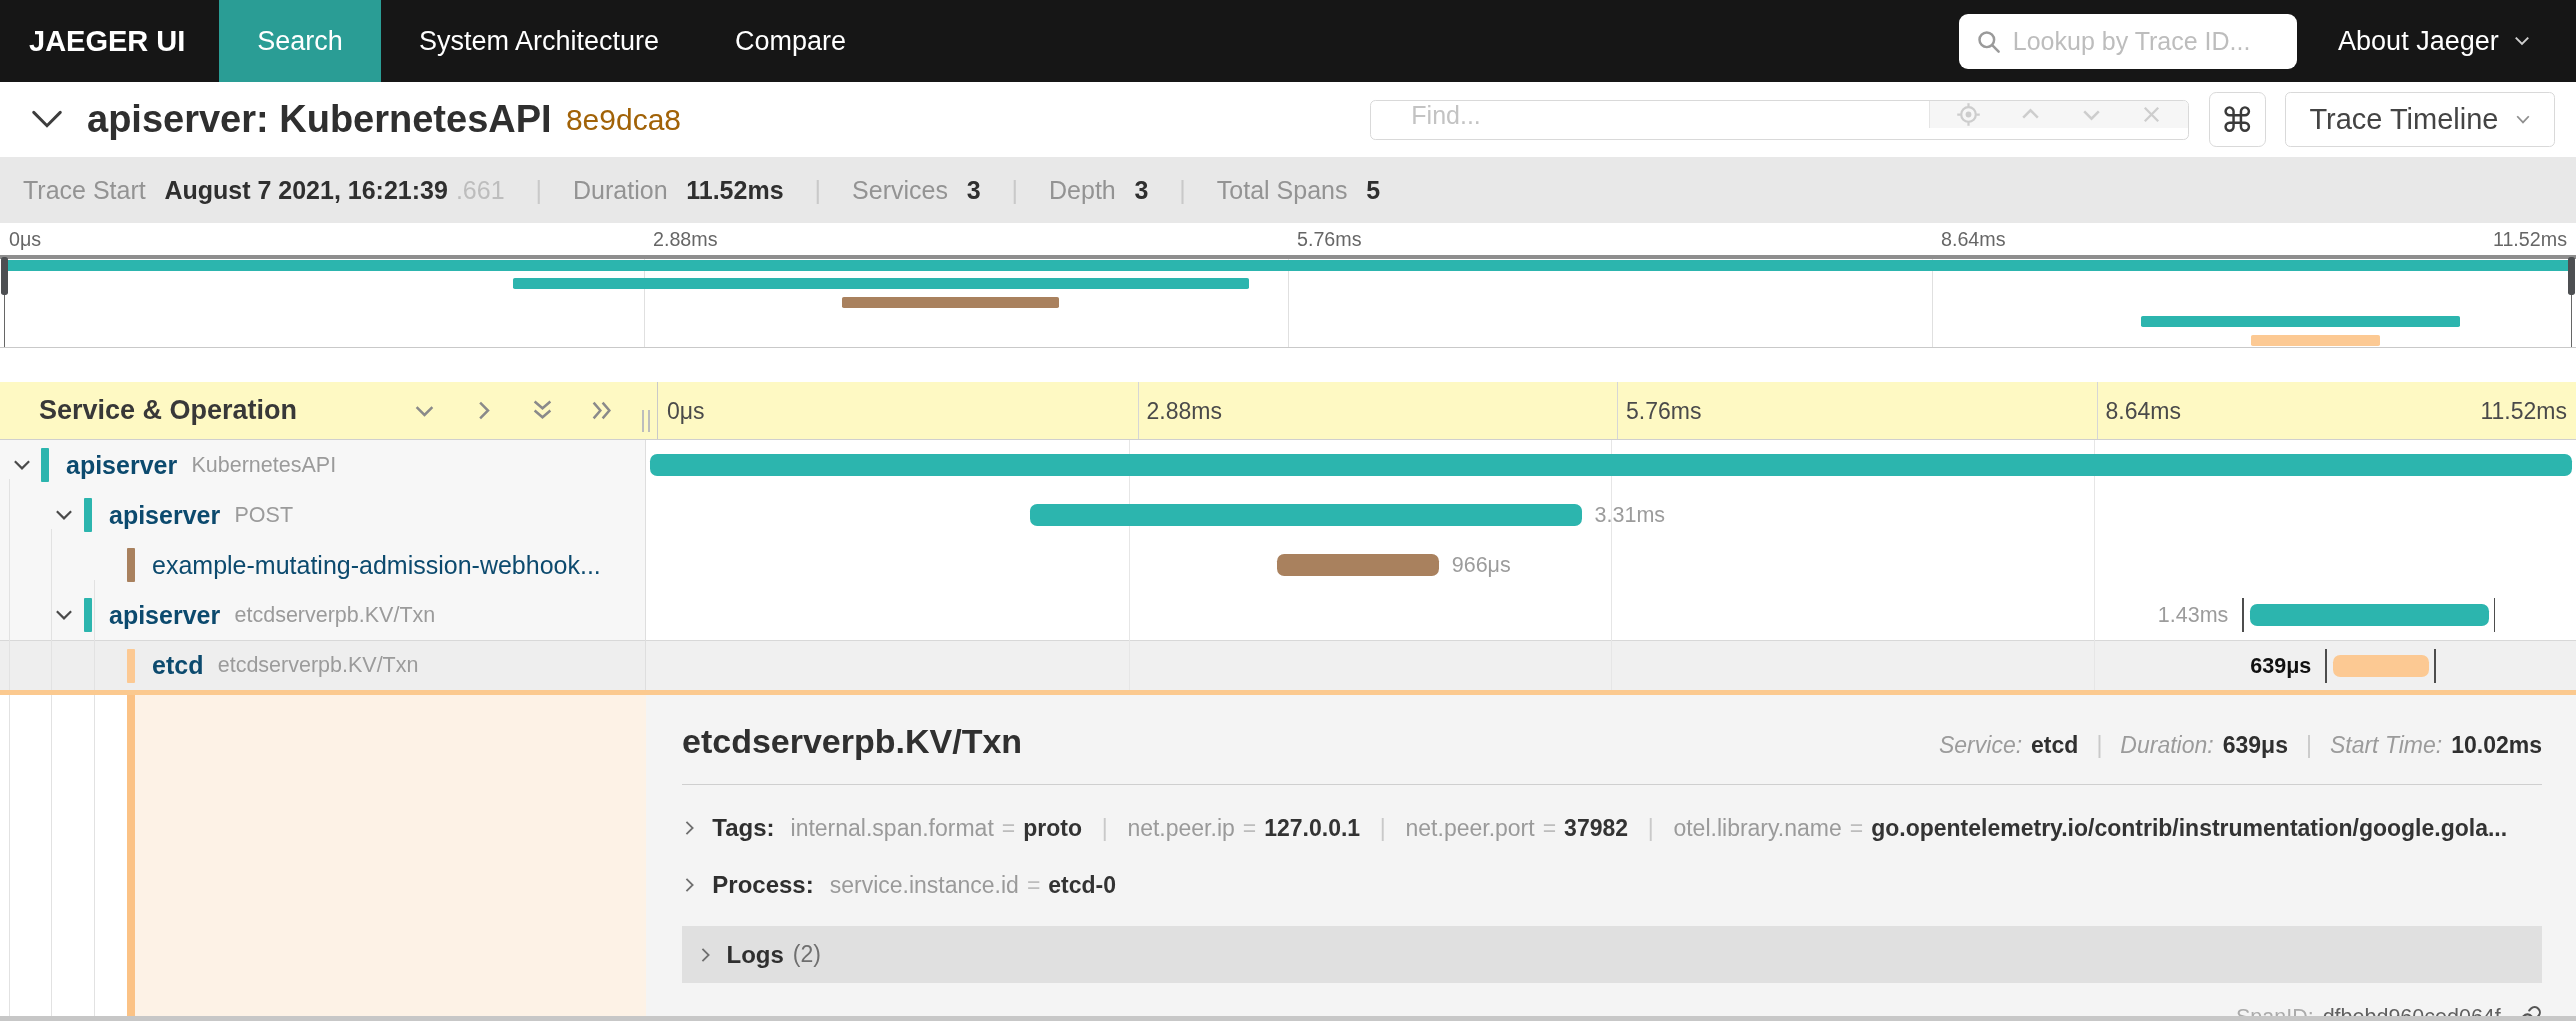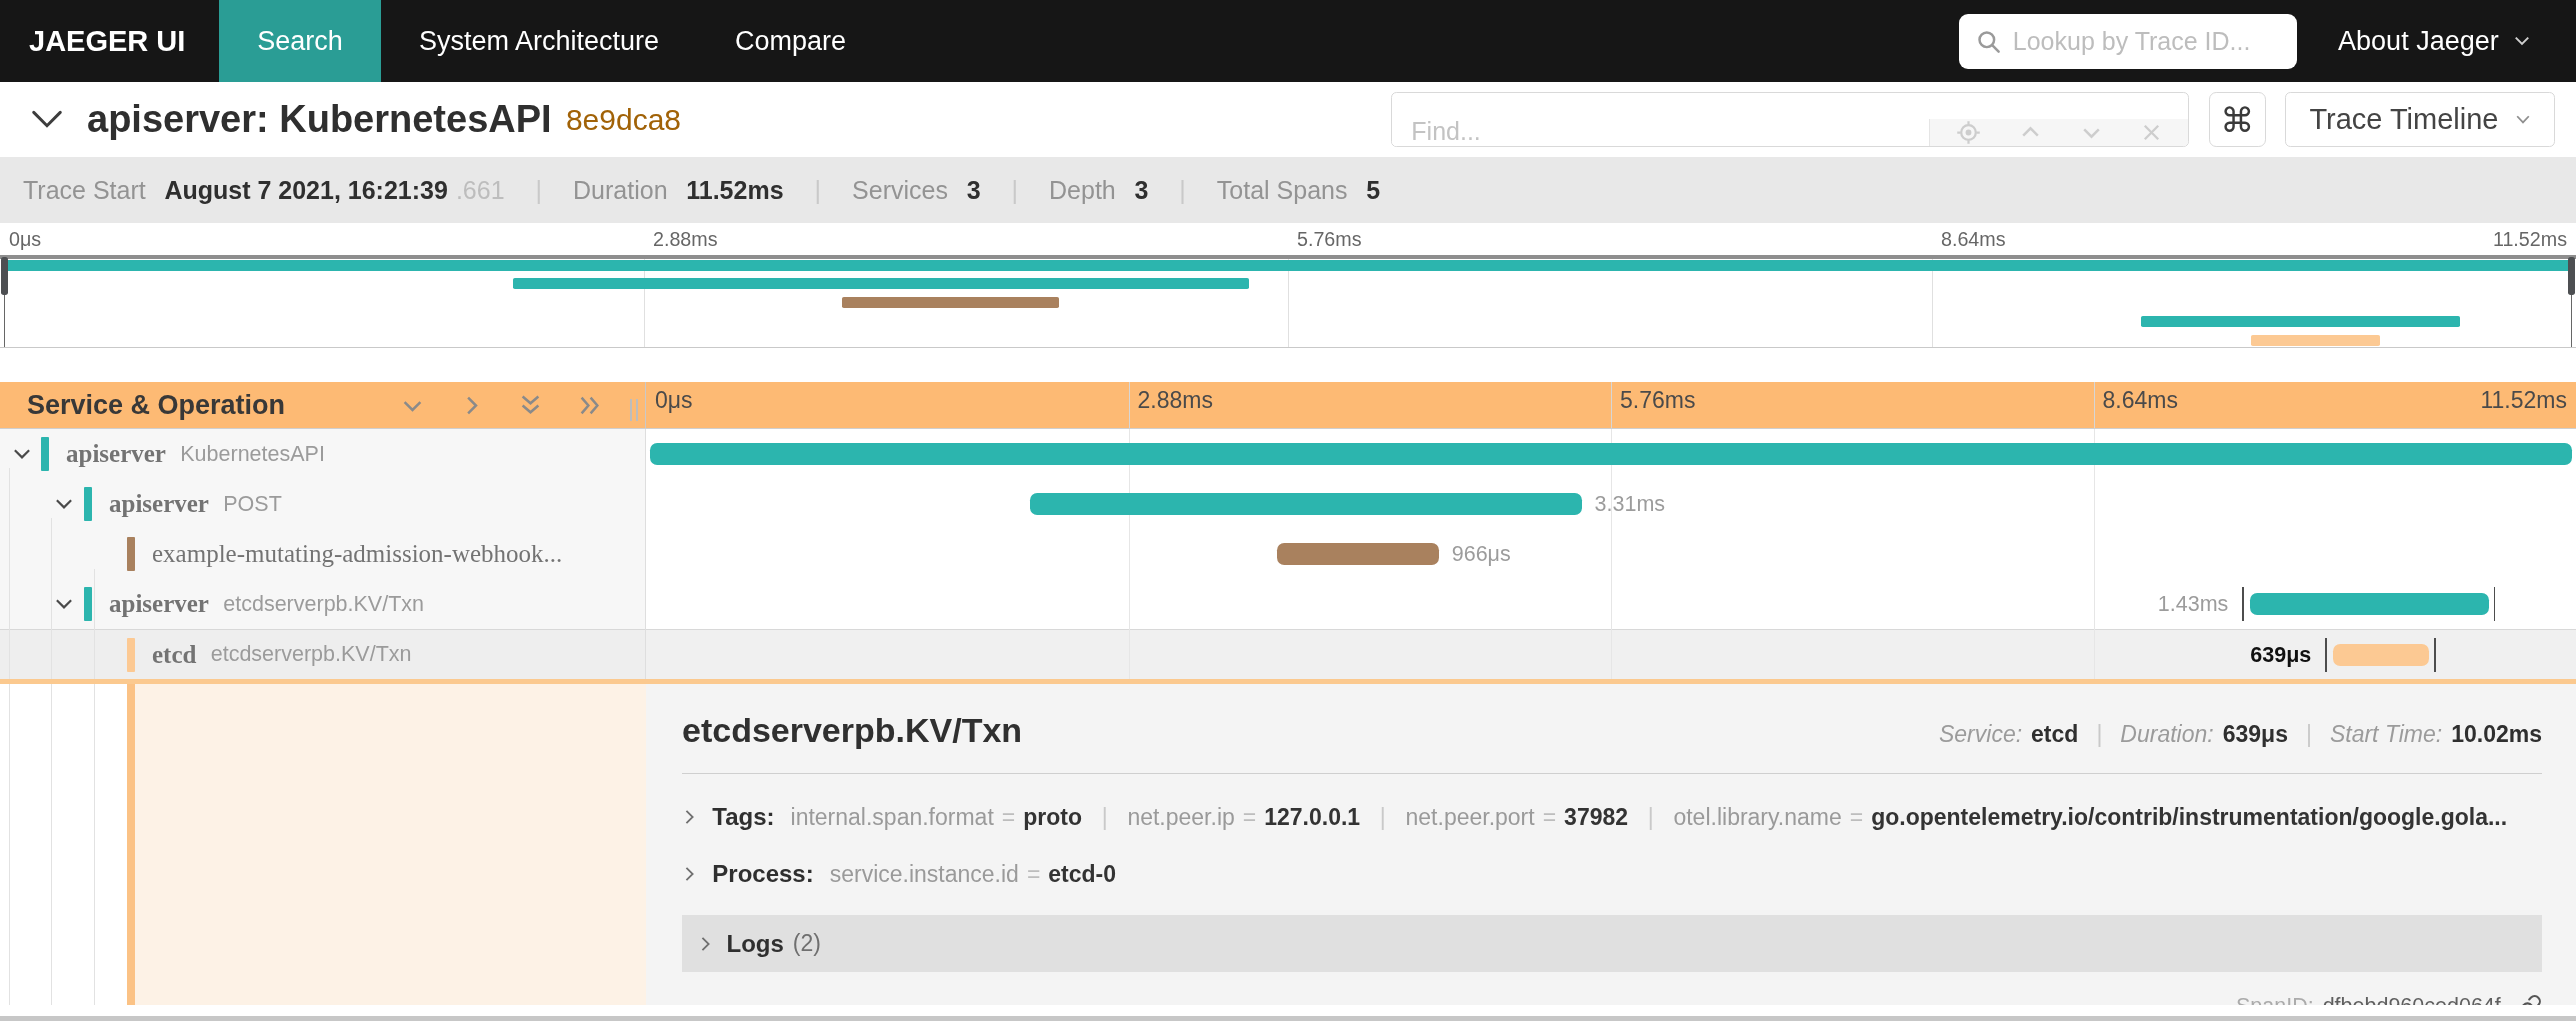--- a/index.html
+++ b/index.html
@@ -20,21 +20,21 @@
   .lookup { display: flex; align-items: center; background: #fff; border-radius: 9px; width: 338px; height: 55px; padding: 0 16px; gap: 10.7px; }
   .lookup input { border: none; outline: none; font-size: 25px; width: 100%; color: #333; font-family: inherit; background: transparent; }
   .lookup input::placeholder { color: #bdbdbd; }
   .about { color: #fff; font-size: 27px; display: flex; align-items: center; gap: 14.3px; cursor: pointer; }
 
   
   .trace-bar { height: 75px; display: flex; align-items: center; padding: 0 21.5px 0 30px; background: #fff; }
   .title-chevron { display: flex; align-items: center; }
   .trace-title { font-size: 38px; font-weight: 700; color: #2f2f2f; margin-left: 23px; white-space: nowrap; }
   .trace-hash { font-size: 30px; color: #a16207; font-weight: 400; margin-left: 14.3px; }
-  .find-group { margin-left: auto; display: flex; align-items: flex-end; height: 55px; border: 0.9px solid #d9d9d9; border-radius: 5.4px; overflow: hidden; background: #fff; }
+  .find-group { margin-left: auto; display: flex; align-items: flex-start; height: 40px; border: 0.9px solid #d9d9d9; border-radius: 5.4px; overflow: hidden; background: #fff; padding-left: 21px; }
   .find-input { width: 537px; border: none; outline: none; padding: 0 19.7px; font-size: 25px; font-family: inherit; color: #333; }
   .find-input::placeholder { color: #c3c3c3; }
   .find-addon { display: flex; align-items: center; background: #f6f6f6; border-left: 0.9px solid #e5e5e5; padding: 0 7.2px; }
   .aicon { padding: 0 18px; display: flex; align-items: center; cursor: pointer; }
   .kbd-btn { width: 57px; height: 55px; border: 0.9px solid #d9d9d9; border-radius: 7.2px; display: flex; align-items: center; justify-content: center; font-size: 34px; color: #3a3a3a; margin-left: 19.7px; background: #fff; cursor: pointer; font-family: inherit; }
   .tt-btn { height: 55px; border: 0.9px solid #d9d9d9; border-radius: 5.4px; display: flex; align-items: center; padding: 0 23px; gap: 16px; font-size: 29px; color: #444; margin-left: 19.7px; background: #fff; cursor: pointer; font-family: inherit; white-space: nowrap; }
 
   
   .summary { height: 66px; background: #e8e8e8; display: flex; align-items: center; padding: 0 23px; font-size: 25px; white-space: nowrap; gap: 8px; }
   .sum-label { color: #939393; margin-right: 10.7px; }
@@ -47,21 +47,21 @@
   .mini-ruler .tick-label { position: absolute; bottom: 3.6px; }
   .mini-map { height: 93px; position: relative; background: #fff; border-top: 4.5px solid #8e8e8e; border-bottom: 0.9px solid #c9c9c9; }
   .grid-line-mini { position: absolute; top: 0; bottom: 0; width: 0.9px; background: #e0e0e0; }
   .scrub-line { position: absolute; top: 0; bottom: 0; width: 1.8px; background: #666; }
   .scrub-handle { position: absolute; top: -1.8px; width: 7.2px; height: 38px; background: #4d4f52; border-radius: 2.7px; cursor: col-resize; }
   .mini-bar { position: absolute; height: 10.7px; border-radius: 1.8px; }
 
   .gap-row { height: 34px; background: #fff; }
 
   
-  .tl-header { height: 47px; display: flex; background: #fdba74; border-bottom: 1.8px solid #cfcfcf; }
+  .tl-header { height: 58px; display: flex; background: #fef9c3; border-bottom: 1.8px solid #cfcfcf; padding-left: 12px; }
   .tl-header-left { width: 646px; flex: none; display: flex; align-items: center; padding: 0 12.5px 0 27px; border-right: 0.9px solid #c9c9c9; position: relative; }
   .soh-title { font-size: 27px; font-weight: 700; color: #383838; }
   .soh-icons { margin-left: auto; display: flex; align-items: center; gap: 32px; padding-right: 30px; }
   .soh-icons span { display: flex; cursor: pointer; }
   .grip { position: absolute; right: 7.2px; bottom: 7.2px; display: flex; gap: 4.5px; cursor: col-resize; }
   .grip i { width: 1.8px; height: 21.5px; background: #bdbdbd; display: block; }
   .tl-header-right { flex: 1; position: relative; font-size: 23px; color: #4a4a4a; }
   .tl-header-right .tick-label { position: absolute; bottom: 14.3px; }
   .grid-line-h { position: absolute; top: 0; bottom: 0; width: 0.9px; background: #d6d6d6; }
 
@@ -69,21 +69,21 @@
   .rows { display: flex; height: 250px; }
   .names-col { width: 646px; flex: none; position: relative; border-right: 0.9px solid #dedede; background: #f7f7f7; overflow: hidden; }
   .bars-col { flex: 1; position: relative; background: #fff; }
   .guide { position: absolute; width: 0.9px; background: #e2e2e2; bottom: 0; }
   .name-row { height: 50px; display: flex; align-items: center; position: relative; cursor: pointer; }
   .name-row.selected { background: #eeeeee; border-top: 1.8px solid #d8d8d8; }
   .bar-row { height: 50px; position: relative; cursor: pointer; }
   .bar-row.selected { background: #f0f0f0; border-top: 1.8px solid #d8d8d8; }
   .expander { position: absolute; top: 19px; z-index: 2; display: flex; }
   .color-bar { position: absolute; width: 8px; height: 34px; top: 8px; border-radius: 0.9px; z-index: 2; }
-  .svc { font-size: 25px; font-weight: 700; color: #737373; white-space: nowrap; position: relative; z-index: 2; font-family: Liberation Serif, serif; }
+  .svc { font-size: 25px; font-weight: 700; color: #0c4a6e; white-space: nowrap; position: relative; z-index: 2; }
   .svc.plain { font-weight: 400; }
   .op { font-size: 21.5px; color: #9b9b9b; margin-left: 14.3px; white-space: nowrap; position: relative; z-index: 2; }
   .span-bar { position: absolute; height: 21.5px; top: 14.3px; border-radius: 7.2px; z-index: 2; }
   .bar-label { position: absolute; top: 15px; font-size: 21.5px; color: #9c9c9c; line-height: 21.5px; white-space: nowrap; z-index: 2; }
   .bar-label.dark { color: #111; font-weight: 700; }
   .edge-tick { position: absolute; width: 1.8px; top: 8px; height: 34px; background: #4d4d4d; z-index: 2; }
   .grid-line-r { position: absolute; top: 0; bottom: 0; width: 0.9px; background: #e6e6e6; }
 
   
   .detail-wrap { display: flex; height: 326px; border-top: 5.4px solid #fbc98f; }

